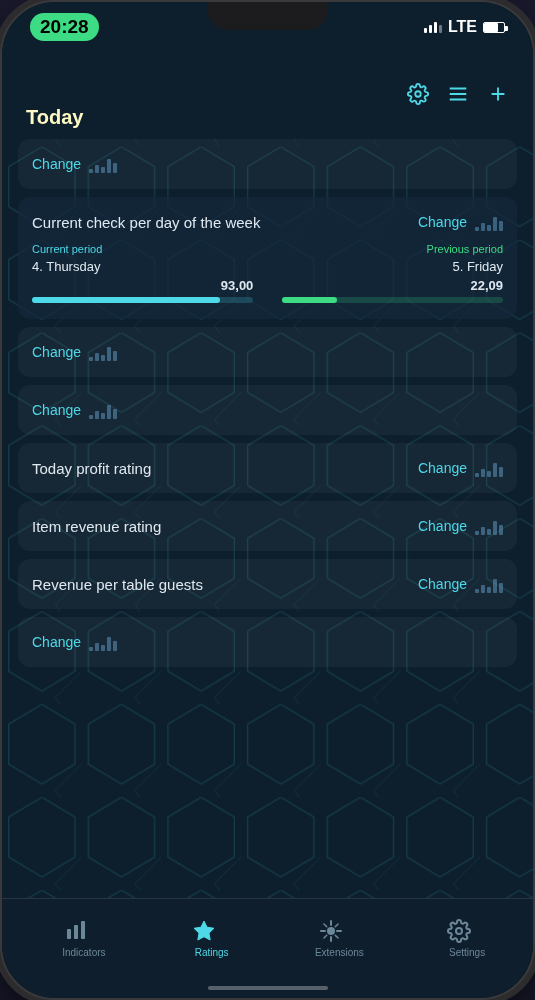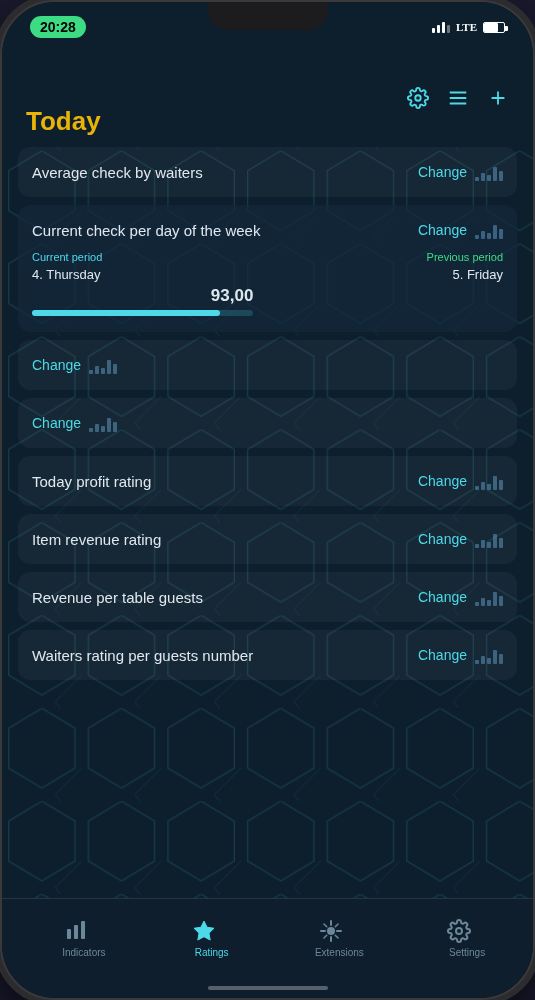--- a/index.html
+++ b/index.html
@@ -36,35 +36,35 @@
       background: #0d1f2d;
       display: flex;
       align-items: center;
       justify-content: space-between;
       padding: 0 28px;
       flex-shrink: 0;
     }
     .status-time {
       background: #3ddc84;
       color: #000;
-      font-size: 14px;
+      font-size: 19px;
       font-weight: 700;
       padding: 3px 10px;
       border-radius: 20px;
     }
     .status-right {
       display: flex;
       align-items: center;
       gap: 6px;
       color: #fff;
       font-size: 12px;
     }
     .signal-bars { display: flex; align-items: flex-end; gap: 2px; }
     .signal-bar { background: #fff; width: 3px; border-radius: 1px; }
-    .lte-text { font-size: 11px; font-weight: 600; font-family: Liberation Serif, serif; }
+    .lte-text { font-size: 16px; font-weight: 600; }
     .battery { width: 22px; height: 11px; border: 1.5px solid #fff; border-radius: 2px; position: relative; }
     .battery::after { content:''; position:absolute; right:-4px; top:3px; width:3px; height:5px; background:#fff; border-radius:0 1px 1px 0; }
     .battery-fill { height: 100%; width: 70%; background: #fff; border-radius: 1px; }
     
     .notch {
       position: absolute;
       top: 0;
       left: 50%;
       transform: translateX(-50%);
       width: 120px;
@@ -75,22 +75,22 @@
     }
     
     .header {
       padding: 12px 24px 10px;
       display: flex;
       align-items: center;
       justify-content: space-between;
       flex-shrink: 0;
     }
     .header-title {
-      color: #eab308;
-      font-size: 26px;
+      color: #fef9c3;
+      font-size: 20px;
       font-weight: 700;
       margin-top: 42px;
     }
     .header-icons {
       display: flex;
       align-items: center;
       gap: 18px;
     }
     .header-icon {
       color: #4dd9e8;
@@ -182,21 +182,21 @@
     .day-name { color: #e0e8ef; font-size: 13px; }
     .bar-container {
       width: 100%;
       height: 6px;
       border-radius: 3px;
       margin-top: 4px;
     }
     .bar-fill { height: 100%; border-radius: 3px; }
     .bar-cyan { background: #4dd9e8; }
     .bar-green { background: #3ddc84; }
-    .bar-value { color: #e0e8ef; font-size: 17px; font-weight: 600; }
+    .bar-value { color: #e0e8ef; font-size: 13px; font-weight: 600; }
     .left-section { width: 47%; }
     .right-section { width: 47%; }
     
     .bottom-nav {
       height: 80px;
       background: #0f1e2d;
       border-top: 1px solid rgba(255,255,255,0.1);
       display: flex;
       align-items: center;
       justify-content: space-around;
@@ -287,21 +287,20 @@
               <polygon points="30,0 55,15 55,45 30,60 5,45 5,15" fill="none" stroke="#4dd9e8" stroke-width="1"></polygon>
               <polygon points="30,10 50,10 60,30 50,55 30,55 10,30" fill="none" stroke="#4dd9e8" stroke-width="0.5" transform="translate(30,35)"></polygon>
             </pattern>
           </defs>
           <rect width="400" height="700" fill="url(#hexPattern)"></rect>
         </svg>
       </div>
 
       <div class="report-card">
         <div class="card-row">
-          <span class="card-title">Average check by waiters</span>
           <div class="card-actions">
             <button class="change-btn">Change</button>
             <div class="chart-icon">
               <div class="chart-bar" style="height:4px"></div>
               <div class="chart-bar" style="height:8px"></div>
               <div class="chart-bar" style="height:6px"></div>
               <div class="chart-bar" style="height:14px"></div>
               <div class="chart-bar" style="height:10px"></div>
             </div>
           </div>
@@ -331,20 +330,26 @@
           <span class="day-name">4. Thursday</span>
           <span class="day-name">5. Friday</span>
         </div>
         <div style="display:flex; justify-content:space-between; align-items:flex-start;">
           <div class="left-section">
             <div class="bar-value" style="text-align:right; margin-bottom:4px;">93,00</div>
             <div class="bar-container" style="background:rgba(77,217,232,0.2);">
               <div class="bar-fill bar-cyan" style="width:85%"></div>
             </div>
           </div>
+          <div class="right-section">
+            <div class="bar-value" style="text-align:right; margin-bottom:4px;">22,09</div>
+            <div class="bar-container" style="background:rgba(61,220,132,0.2);">
+              <div class="bar-fill bar-green" style="width:25%"></div>
+            </div>
+          </div>
         </div>
       </div>
 
       <div class="report-card">
         <div class="card-row">
           <div class="card-actions">
             <button class="change-btn">Change</button>
             <div class="chart-icon">
               <div class="chart-bar" style="height:4px"></div>
               <div class="chart-bar" style="height:8px"></div>
@@ -414,21 +419,20 @@
               <div class="chart-bar" style="height:6px"></div>
               <div class="chart-bar" style="height:14px"></div>
               <div class="chart-bar" style="height:10px"></div>
             </div>
           </div>
         </div>
       </div>
 
       <div class="report-card">
         <div class="card-row">
-          <span class="card-title">Waiters rating per guests number</span>
           <div class="card-actions">
             <button class="change-btn">Change</button>
             <div class="chart-icon">
               <div class="chart-bar" style="height:4px"></div>
               <div class="chart-bar" style="height:8px"></div>
               <div class="chart-bar" style="height:6px"></div>
               <div class="chart-bar" style="height:14px"></div>
               <div class="chart-bar" style="height:10px"></div>
             </div>
           </div>

